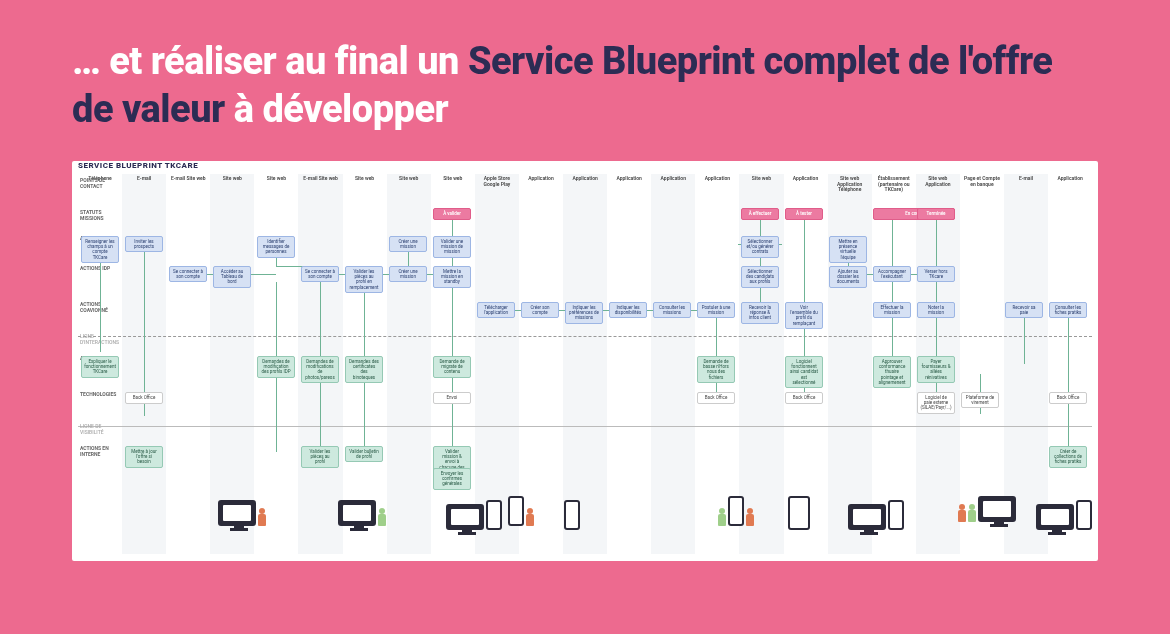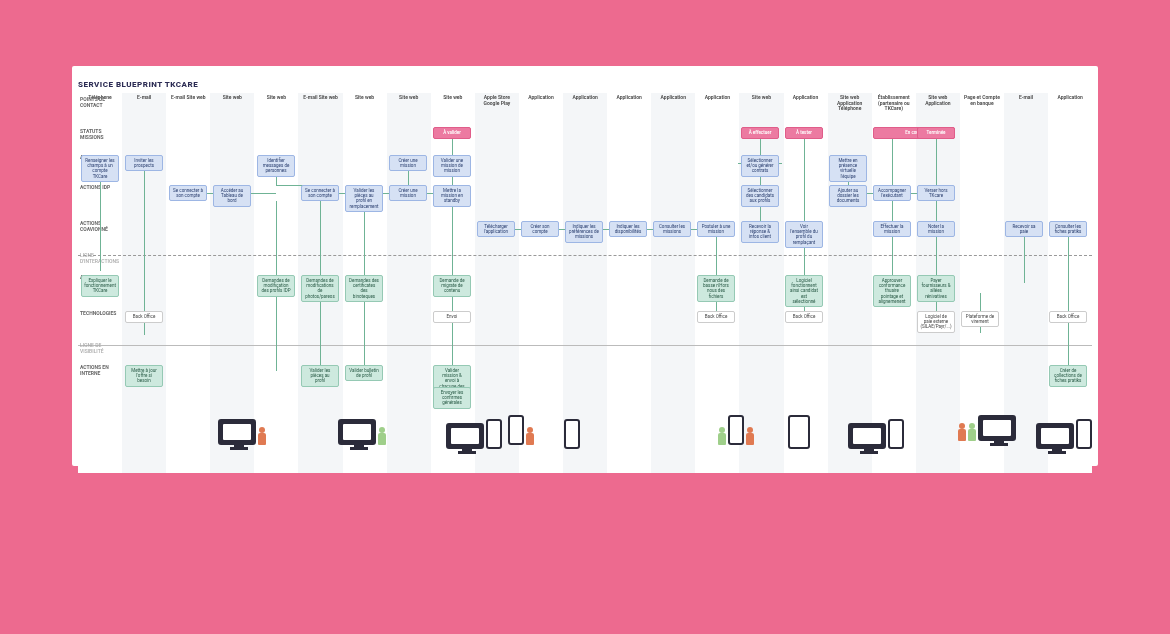--- a/index.html
+++ b/index.html
@@ -19,21 +19,21 @@
     line-height: 1.25;
     color: #fff;
     letter-spacing: -0.5px;
   }
   h1 .dark { color: #2c2c54; }
 
   .blueprint-wrap {
     margin-top: 28px;
     background: #fff;
     border-radius: 2px;
-    padding: 14px 6px 6px 6px;
+    padding: 0 6px 6px 6px;
     position: relative;
     height: 400px;
   }
   .bp-title {
     font-size: 8px;
     font-weight: 800;
     color: #2c2c54;
     letter-spacing: .5px;
     margin-bottom: 4px;
   }
@@ -145,20 +145,23 @@
     content:""; position:absolute; top:6px; left:0; width:8px; height:12px; background:#e07a52; border-radius:2px 2px 1px 1px;
   }
   .person.alt::before { background:#9fcf8a; }
   .person.alt::after  { background:#9fcf8a; }
 
 </style>
 </head>
 <body>
 
 <div class="frame">
+  <h1>
+    <span>… et réaliser au final un </span><span class="dark">Service Blueprint complet de l'offre de valeur</span><span> à développer</span>
+  </h1>
 
   <div class="blueprint-wrap">
     <div class="bp-title">SERVICE BLUEPRINT TKCARE</div>
 
     <div class="bp-grid">
 
       <div class="stripes">
         <div></div>
           <div></div>
           <div></div>

